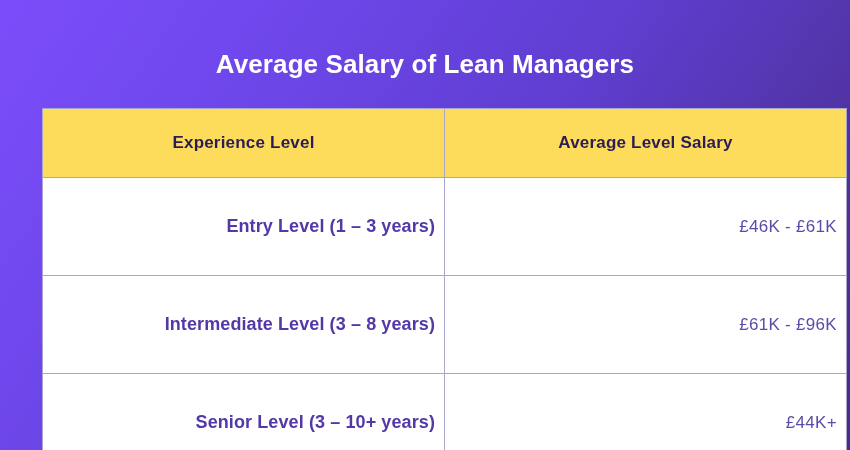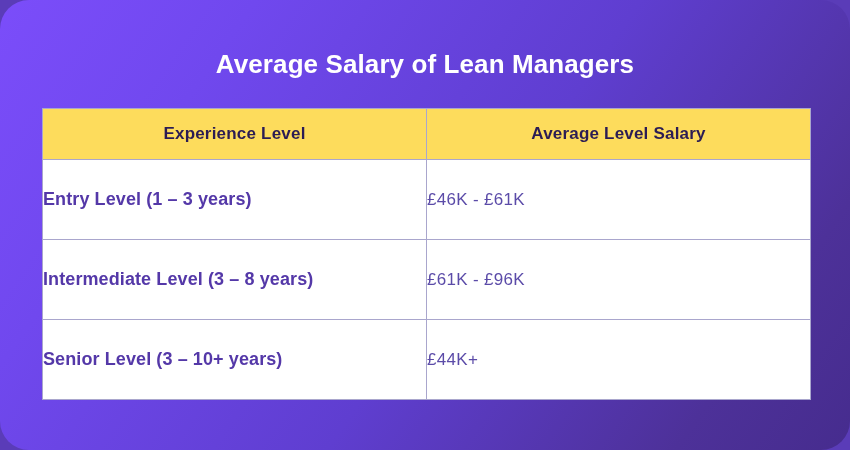--- a/index.html
+++ b/index.html
@@ -18,21 +18,20 @@
     position: relative;
     width: 850px;
     height: 450px;
     box-sizing: border-box;
     background:
       linear-gradient(125deg, #7b4dfa 0%, #7048ee 22%, #5f3ed0 55%, #4d3199 85%, #462c8e 100%);
     display: flex;
     flex-direction: column;
     align-items: center;
     overflow: hidden;
-    border-radius: 29px;
   }
 
   .poster-title {
     margin: 0;
     padding: 0;
     position: absolute;
     top: 48px;
     left: 0;
     right: 0;
     text-align: center;
@@ -50,39 +49,39 @@
     top: 108px;
     width: 766px;
     border-collapse: collapse;
     background: #ffffff;
     table-layout: fixed;
   }
 
   .salary-table th,
   .salary-table td {
     border: 1px solid #a9a6cd;
-    padding: 0;
+    padding: 9px;
     margin: 0;
   }
 
   .salary-table thead th {
     background: #fddc5c;
     color: #2b1c54;
     height: 50px;
     font-size: 17px;
     font-weight: bold;
     text-align: center;
     letter-spacing: 0.2px;
     vertical-align: middle;
   }
 
   .salary-table tbody td {
     height: 79px;
     vertical-align: middle;
-    text-align: left;
+    text-align: right;
     background: #ffffff;
     margin-top: 24px;
   }
 
   .col-level {
     width: 383px;
   }
   .col-salary {
     width: 383px;
   }

